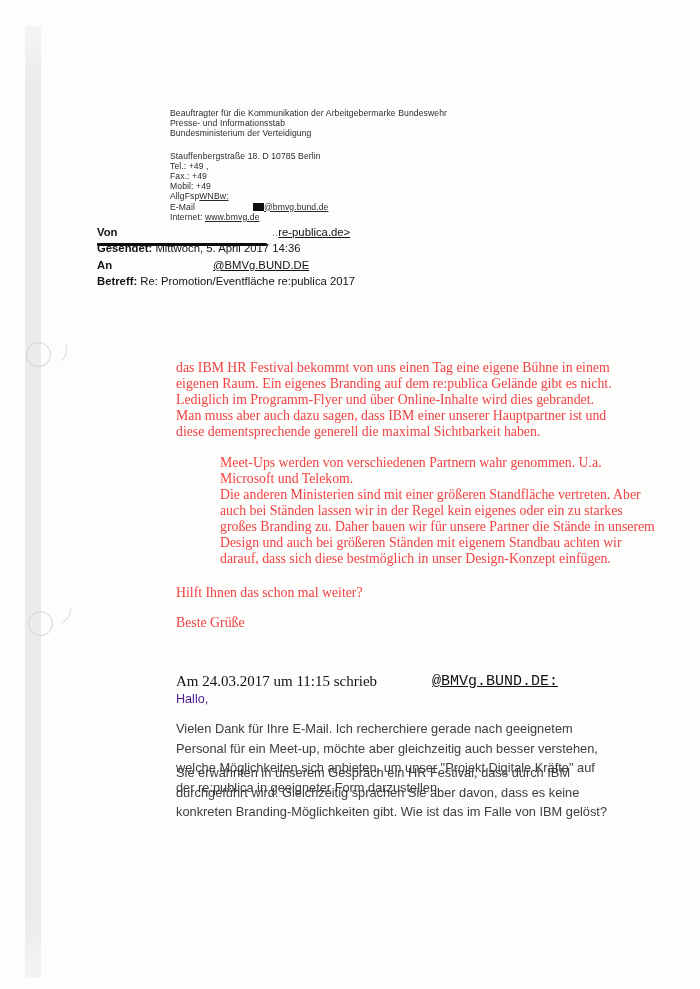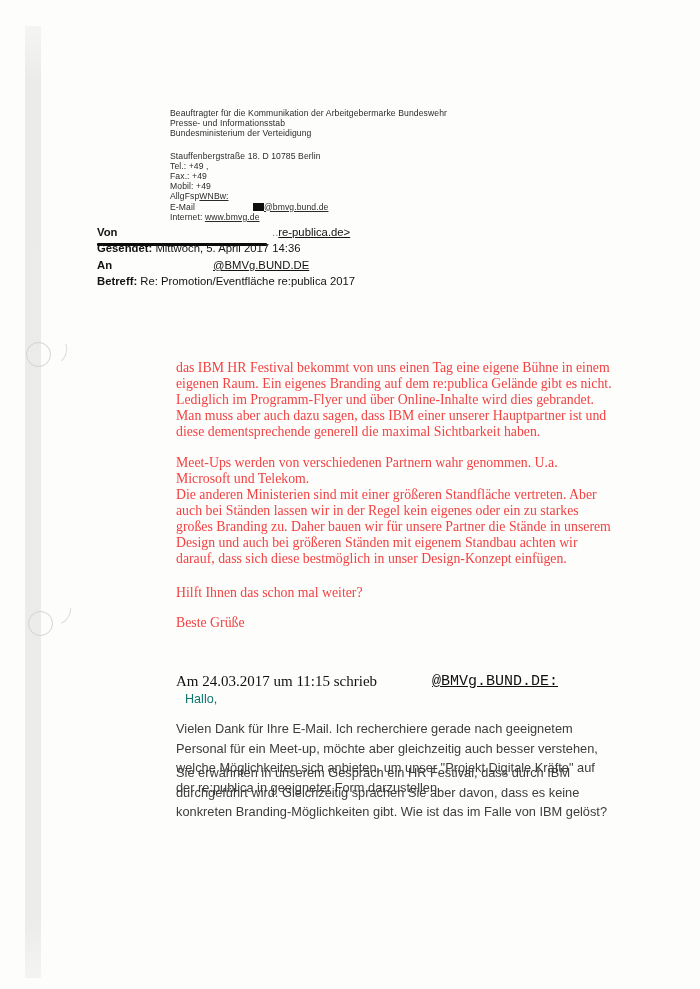--- a/index.html
+++ b/index.html
@@ -38,27 +38,27 @@
   .mrow{position:relative;height:16.4px;white-space:nowrap;}
   .mlabel{font-weight:bold;}
   .mval-von{position:absolute;left:175px;top:0;}
   .mval-an{position:absolute;left:116px;top:0;}
   .faint{color:#8a8a8a;}
   .strike-bar{position:absolute;left:0px;top:18.5px;width:170px;height:3.6px;background:#0d0d0d;border-radius:1px;}
   
   .serif{font-family:"Liberation Serif",serif;}
   .bodyp{position:absolute;left:176px;width:470px;font-size:13.8px;line-height:16px;white-space:pre-line;color:#ef4444;}
   .bp1{top:360px;}
-  .bp2{top:455px;}
+  .bp2{top:455px;margin-left:44px;}
   .bp3{top:585px;}
   .bp4{top:615px;}
   
   .attrib{position:absolute;left:176px;top:673px;width:470px;font-size:15px;color:#141414;}
   .attrib-email{position:absolute;left:256px;top:0;font-family:Liberation Mono, monospace;}
-  .greeting{position:absolute;left:176px;top:692px;font-size:12.6px;color:#0f766e;margin-left:9px;}
+  .greeting{position:absolute;left:176px;top:692px;font-size:12.6px;color:#4c1d95;}
   .quotep{position:absolute;left:176px;width:480px;font-size:12.8px;line-height:19.6px;white-space:pre-line;color:#404040;}
   .qp1{top:719px;}
   .qp2{top:763px;}
 </style>
 </head>
 <body>
 
 <div class="page">
 
   <div class="edge-strip"></div>

